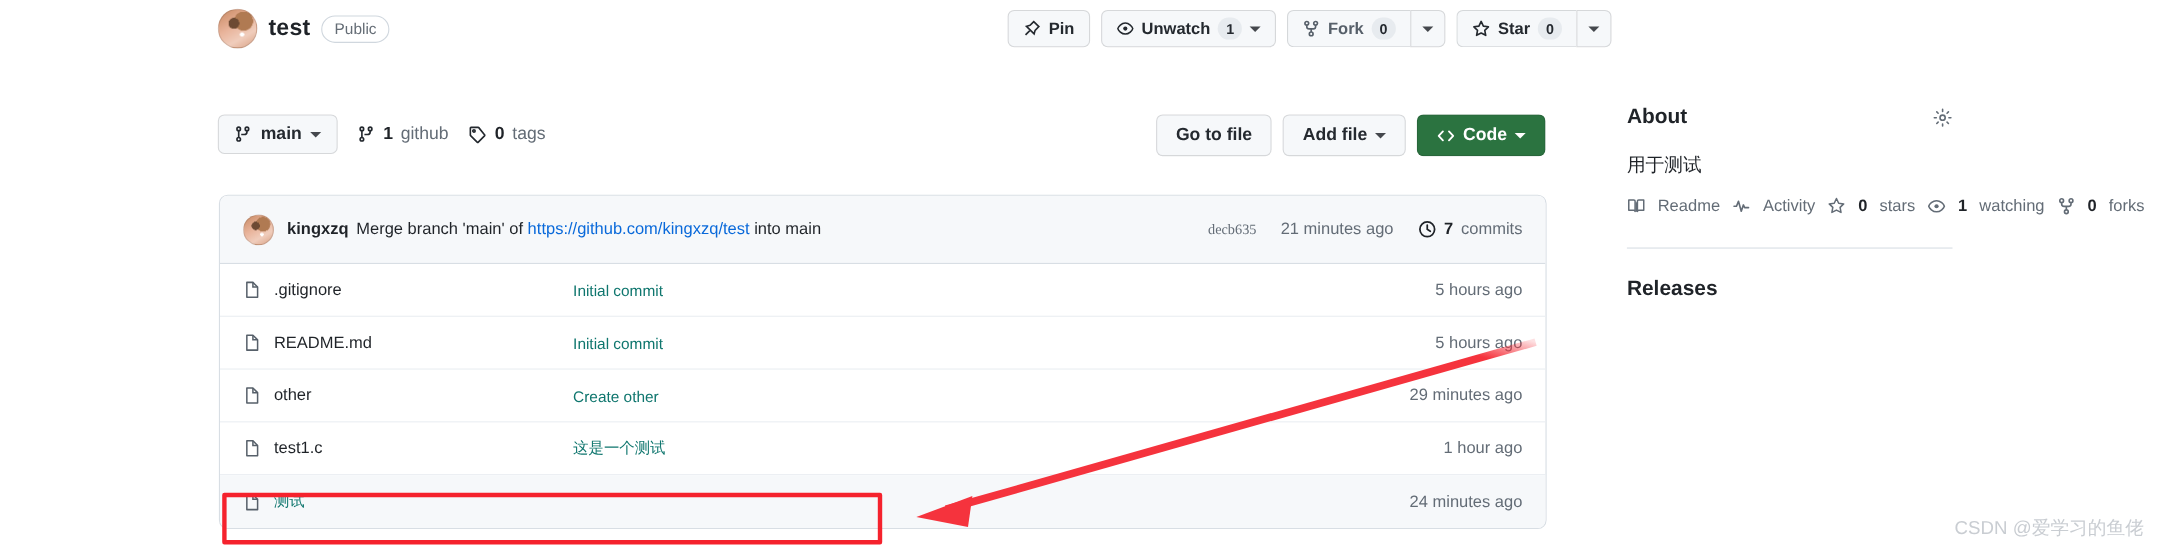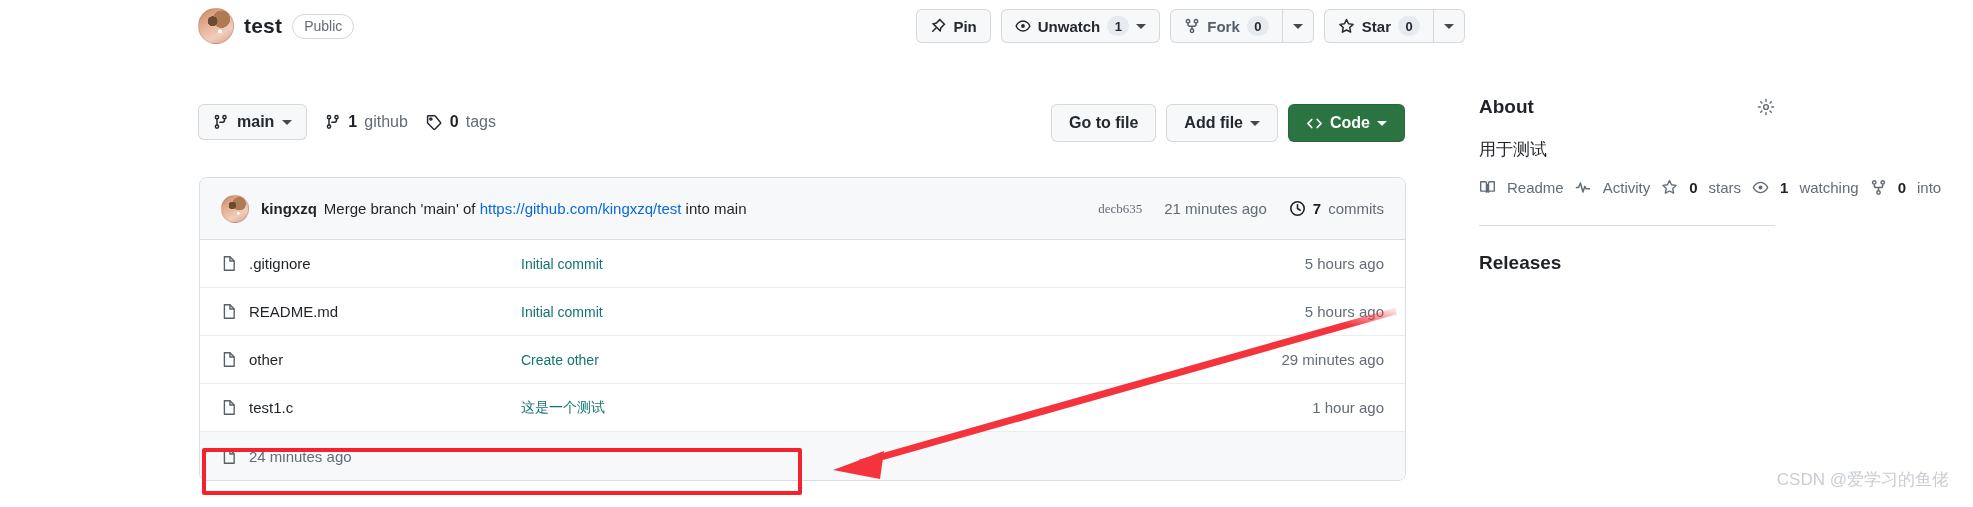--- a/index.html
+++ b/index.html
@@ -369,20 +369,21 @@
         <span class="file-msg">这是一个测试</span>
         <span class="file-time">1 hour ago</span>
       </div>
       <div class="file-row">
         <span class="file-icon">
           <svg width="17" height="17" viewBox="0 0 16 16" fill="none" stroke="#57606a" stroke-width="1.3">
             <path d="M3.2 1.6h5.2l4 4v8.8H3.2z" stroke-linejoin="round"></path>
               <path d="M8.4 1.6v4h4"></path>
           </svg>
         </span>
+        <span class="file-msg">测试</span>
         <span class="file-time">24 minutes ago</span>
       </div>
     </div>
   </div>
 
   <div class="about">
     <div class="about-head">
       <span class="about-title">About</span>
       <span class="about-gear">
         <svg width="18" height="18" viewBox="0 0 16 16" fill="none" stroke="#636c76" stroke-width="1.3">
@@ -438,21 +439,21 @@
       <div class="about-item">
         <span class="ico">
           <svg width="17" height="17" viewBox="0 0 16 16" fill="none" stroke="#636c76" stroke-width="1.4">
             <circle cx="4" cy="3.2" r="1.6"></circle>
               <circle cx="12" cy="3.2" r="1.6"></circle>
               <circle cx="8" cy="12.7" r="1.6"></circle>
             <path d="M4 4.9v1.2a2 2 0 0 0 2 2h4a2 2 0 0 0 2-2V4.9M8 8.2v2.8"></path>
           </svg>
         </span>
         <b>0</b>
-        <span>into</span>
+        <span>forks</span>
       </div>
     </div>
 
     <div class="about-sep"></div>
     <div class="releases-title">Releases</div>
   </div>
 
   <div class="annot-box"></div>
   <svg class="annot-arrow" width="1973" height="507">
     <defs>

